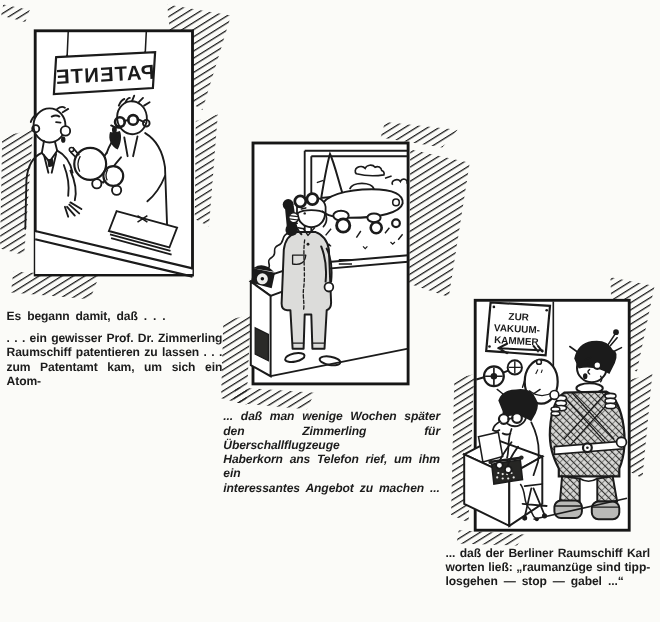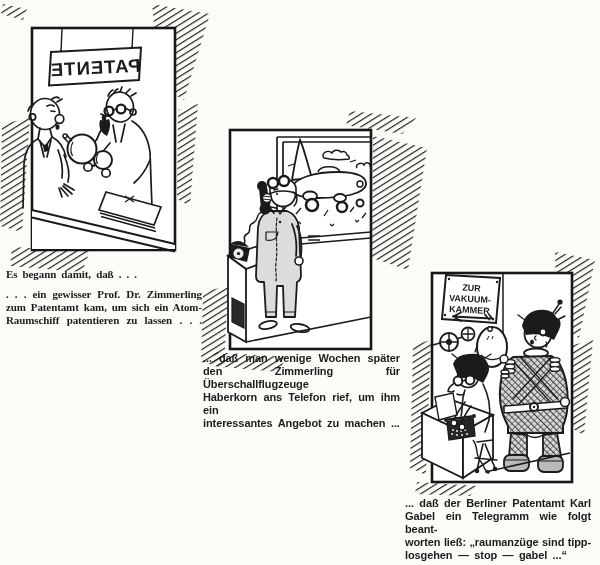--- a/index.html
+++ b/index.html
@@ -4,22 +4,22 @@
 <style>
   html,body{margin:0;padding:0;}
   body{width:600px;height:565px;position:relative;background:#fbfbf8;overflow:hidden;
        font-family:"Liberation Sans",sans-serif;}
   .panel{position:absolute;}
   .caption{position:absolute;color:#1c1c1c;font-weight:bold;font-size:11px;line-height:13px;letter-spacing:-0.1px;}
   .caption .jl{text-align:justify;text-align-last:justify;}
   .caption .ll{word-spacing:2.5px;}
   .intro{margin-bottom:7px;}
   svg text{font-family:"Liberation Sans",sans-serif;font-weight:bold;fill:#1b1b1b;}
-  #c1{left:6px;top:268px;width:196px;font-family:Liberation Serif, serif;}
-  #c2{left:203px;top:352px;width:197px;}
+  #c1{left:6px;top:282px;width:196px;}
+  #c2{left:203px;top:373px;width:197px;font-style:italic;}
   #c3{left:405px;top:497px;width:186px;}
   #p1{left:0;top:0;}
   #p2{left:200px;top:110px;}
   #p3{left:405px;top:250px;}
 </style>
 </head>
 <body>
 
 <svg id="p1" class="panel" width="215" height="275" viewBox="0 0 215 275">
   <defs>
@@ -297,29 +297,28 @@
     </g>
   </g>
   <path d="M68,190 C74,198 70,206 76,212 C80,216 78,219 82,221" stroke="#1b1b1b" stroke-width="1.4" fill="none"></path>
   <circle cx="83" cy="222" r="1.8" fill="#1b1b1b"></circle>
   <path d="M80,222 L165,203" stroke="#1b1b1b" stroke-width="1.5" fill="none"></path>
 </svg>
 
 <div id="c1" class="caption">
   <div class="ll intro">Es begann damit, daß . . .</div>
   <div class="jl">. . . ein gewisser Prof. Dr. Zimmerling</div>
+  <div class="jl">Raumschiff patentieren zu lassen . . .</div>
   <div class="jl">zum Patentamt kam, um sich ein Atom-</div>
-  <div class="jl">Raumschiff patentieren zu lassen . . .</div>
 </div>
 
 <div id="c2" class="caption">
   <div class="jl">... daß man wenige Wochen später</div>
   <div class="jl">den Zimmerling für Überschallflugzeuge</div>
   <div class="jl">Haberkorn ans Telefon rief, um ihm ein</div>
   <div class="ll">interessantes Angebot zu machen ...</div>
 </div>
 
 <div id="c3" class="caption">
-  <div class="jl">... daß der Berliner Patentamt Karl</div>
-  <div class="jl">Gabel ein Telegramm wie folgt beant-</div>
+  <div class="jl">... daß der Berliner Raumschiff Karl</div>
   <div class="jl">worten ließ: „raumanzüge sind tipp-</div>
   <div class="ll">losgehen — stop — gabel ...“</div>
 </div>
 
 </body></html>

